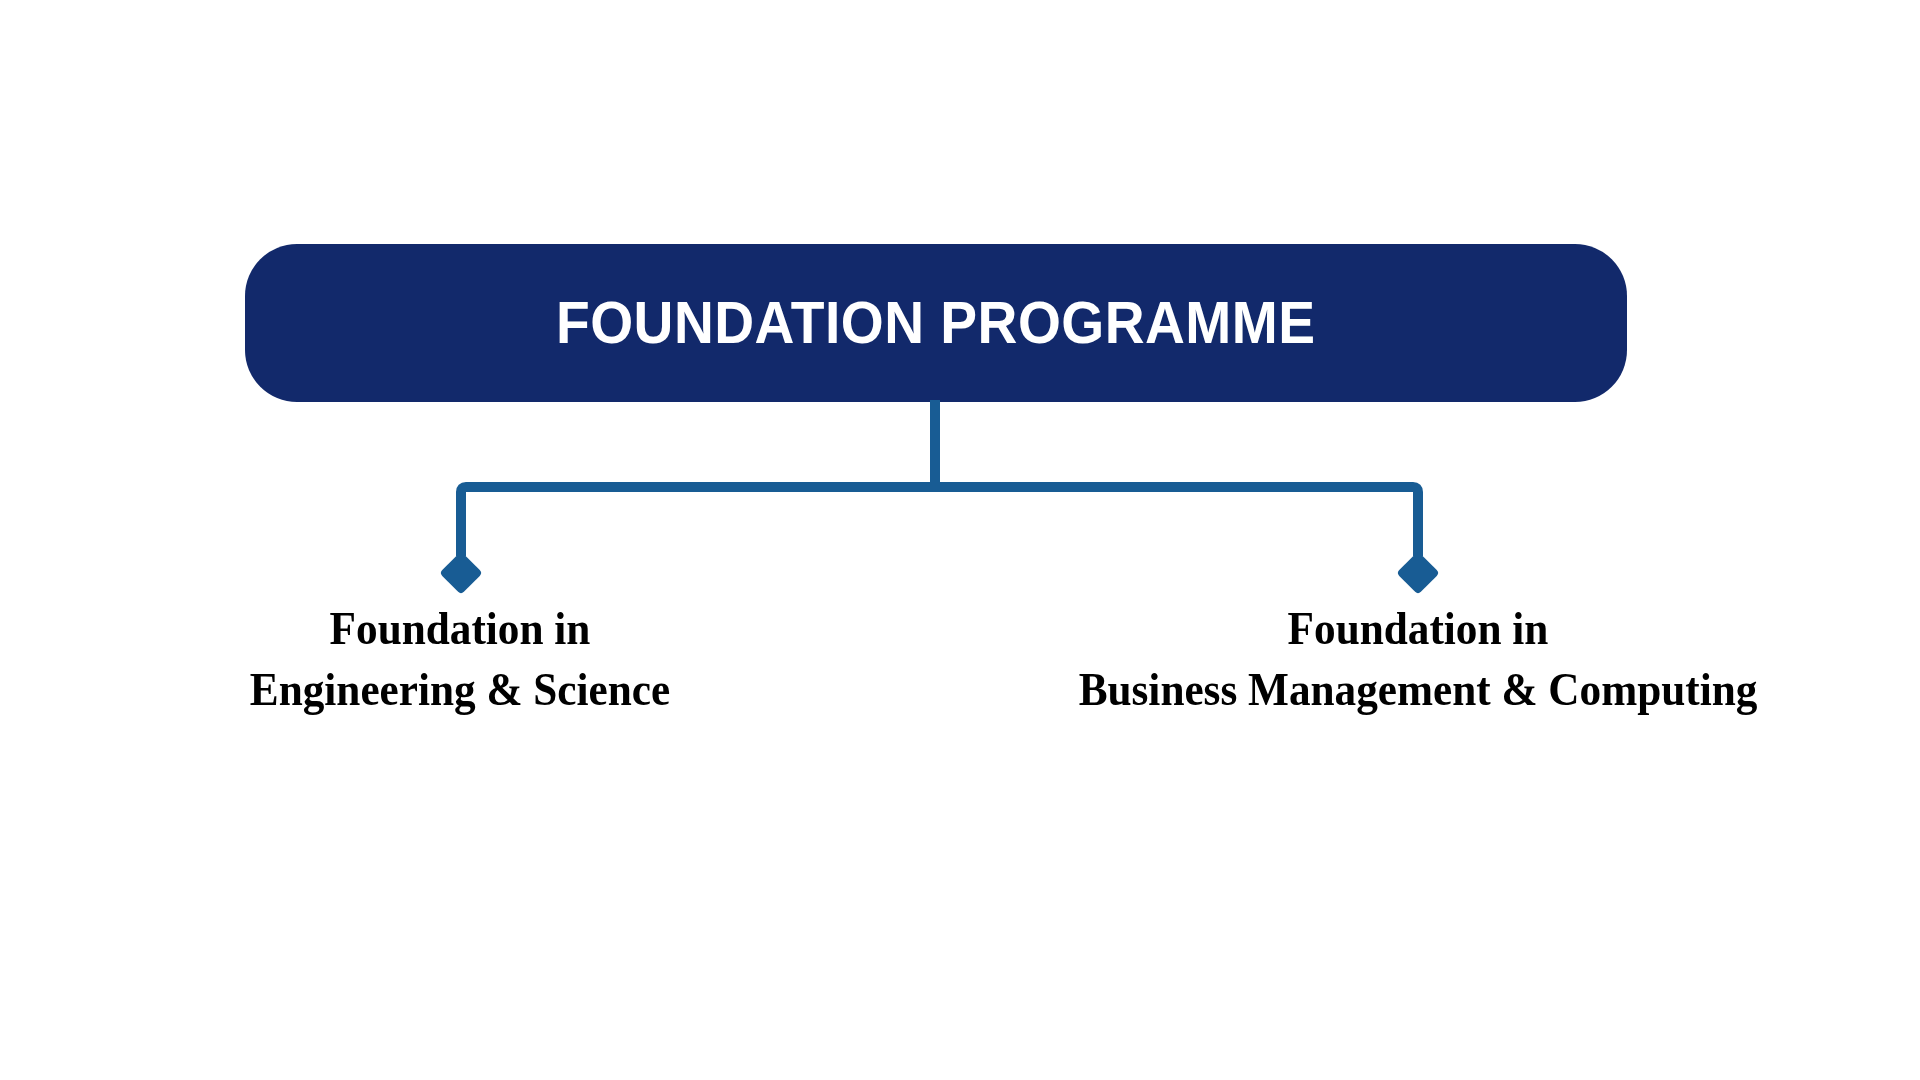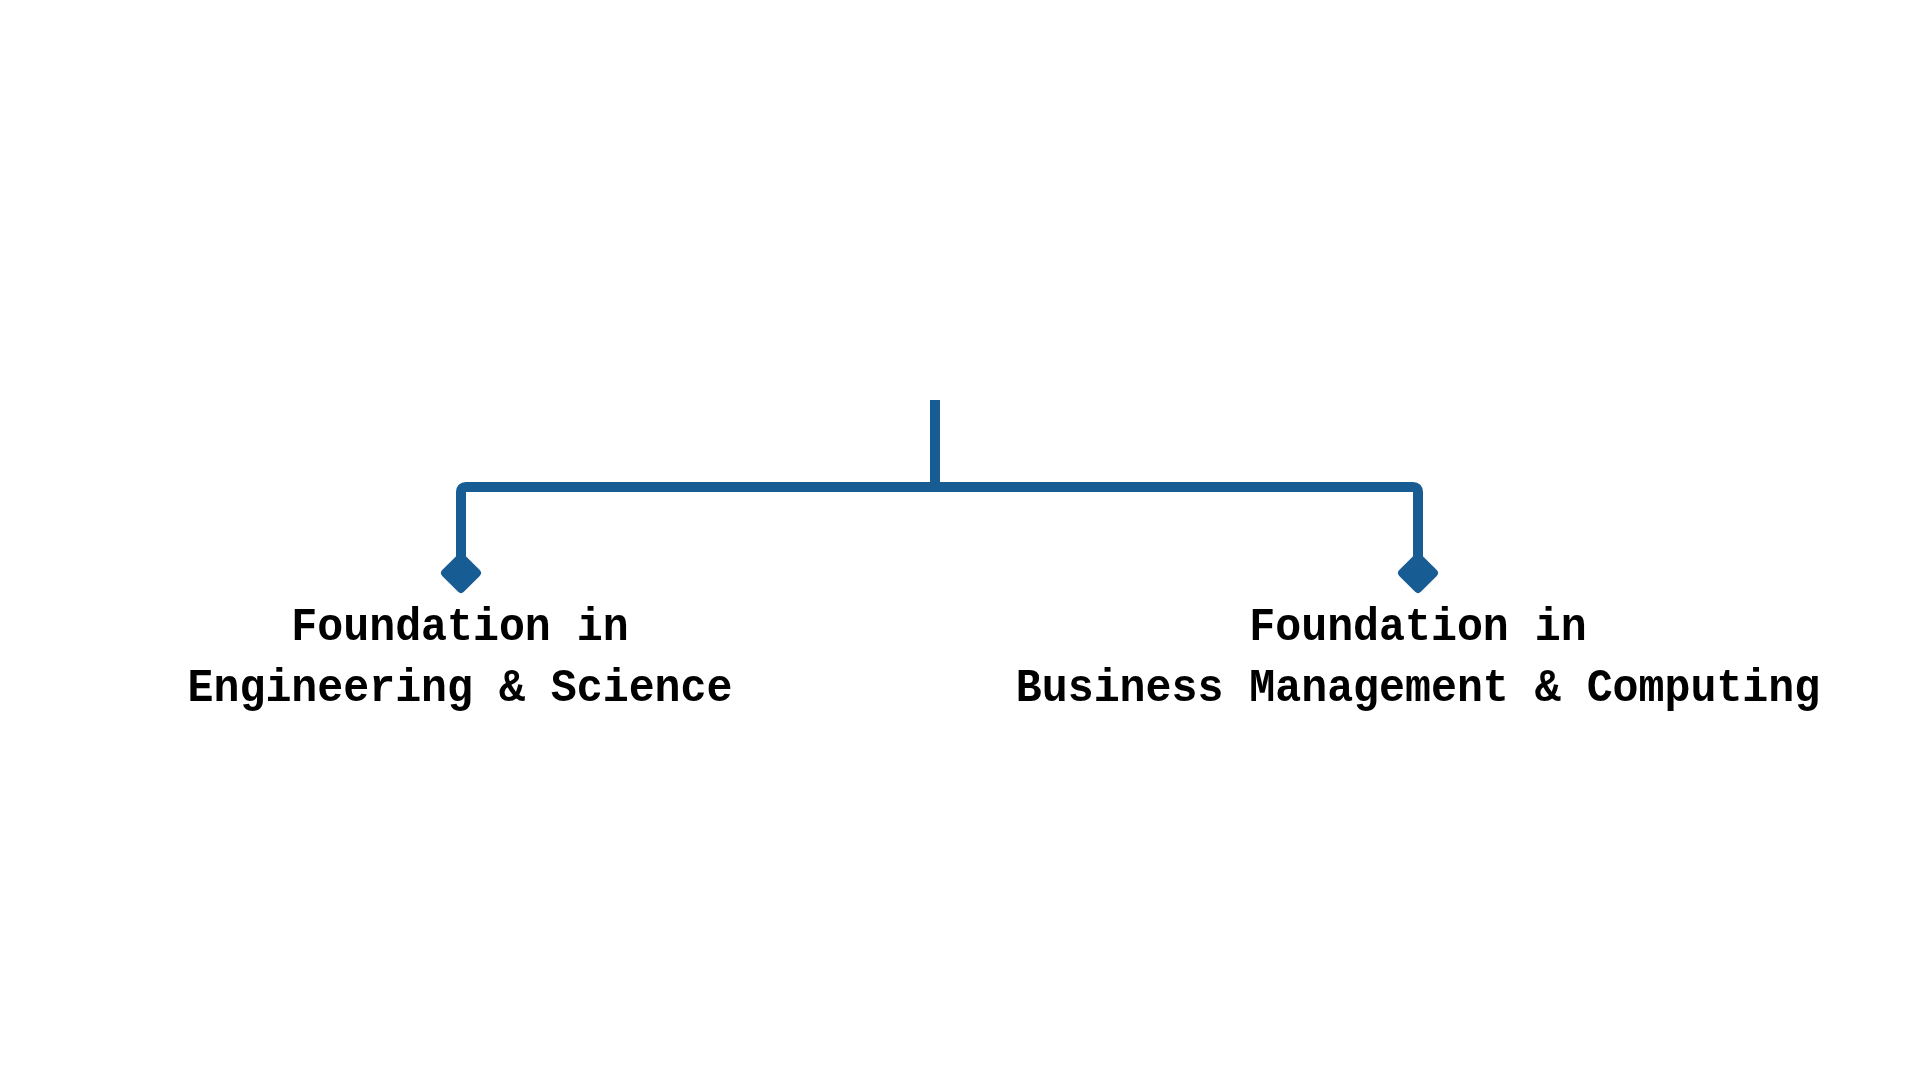--- a/index.html
+++ b/index.html
@@ -55,21 +55,21 @@
     top: 0;
     width: 1920px;
     height: 1080px;
     pointer-events: none;
   }
 
   
   .leaf-label {
     position: absolute;
     color: #000000;
-    font-family: Liberation Mono, monospace;
+    font-family: Liberation Serif, serif;
     font-weight: bold;
     font-size: 46px;
     line-height: 1.33;
     text-align: center;
     white-space: nowrap;
   }
   .leaf-label .line {
     display: block;
     transform: scaleX(0.94);
   }
@@ -82,20 +82,23 @@
     left: 1418px;
     top: 598px;
     transform: translateX(-50%);
   }
 </style>
 </head>
 <body>
 
 <div id="canvas">
 
+  <div class="root-node">
+    <span class="root-node-title">FOUNDATION PROGRAMME</span>
+  </div>
 
   <svg class="connector-layer" viewBox="0 0 1920 1080" width="1920" height="1080" xmlns="http://www.w3.org/2000/svg">
 
     <path d="M 935 400 L 935 487" stroke="#185c94" stroke-width="10" fill="none" stroke-linecap="butt"></path>
 
     <path d="M 935 487 L 466 487 Q 461 487 461 492 L 461 556" stroke="#185c94" stroke-width="10" fill="none" stroke-linecap="butt"></path>
     <path d="M 935 487 L 1413 487 Q 1418 487 1418 492 L 1418 556" stroke="#185c94" stroke-width="10" fill="none" stroke-linecap="butt"></path>
 
     <rect x="-15" y="-15" width="30" height="30" rx="4" ry="4" fill="#185c94" transform="translate(461,573) rotate(45) scale(1.02)"></rect>
     <rect x="-15" y="-15" width="30" height="30" rx="4" ry="4" fill="#185c94" transform="translate(1418,573) rotate(45) scale(1.02)"></rect>

